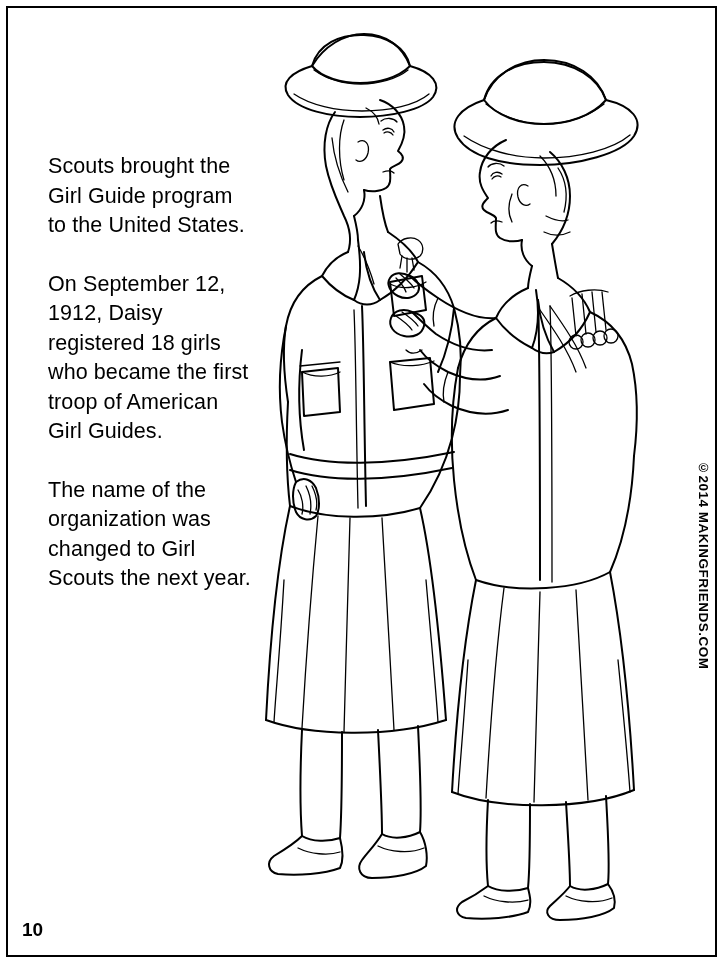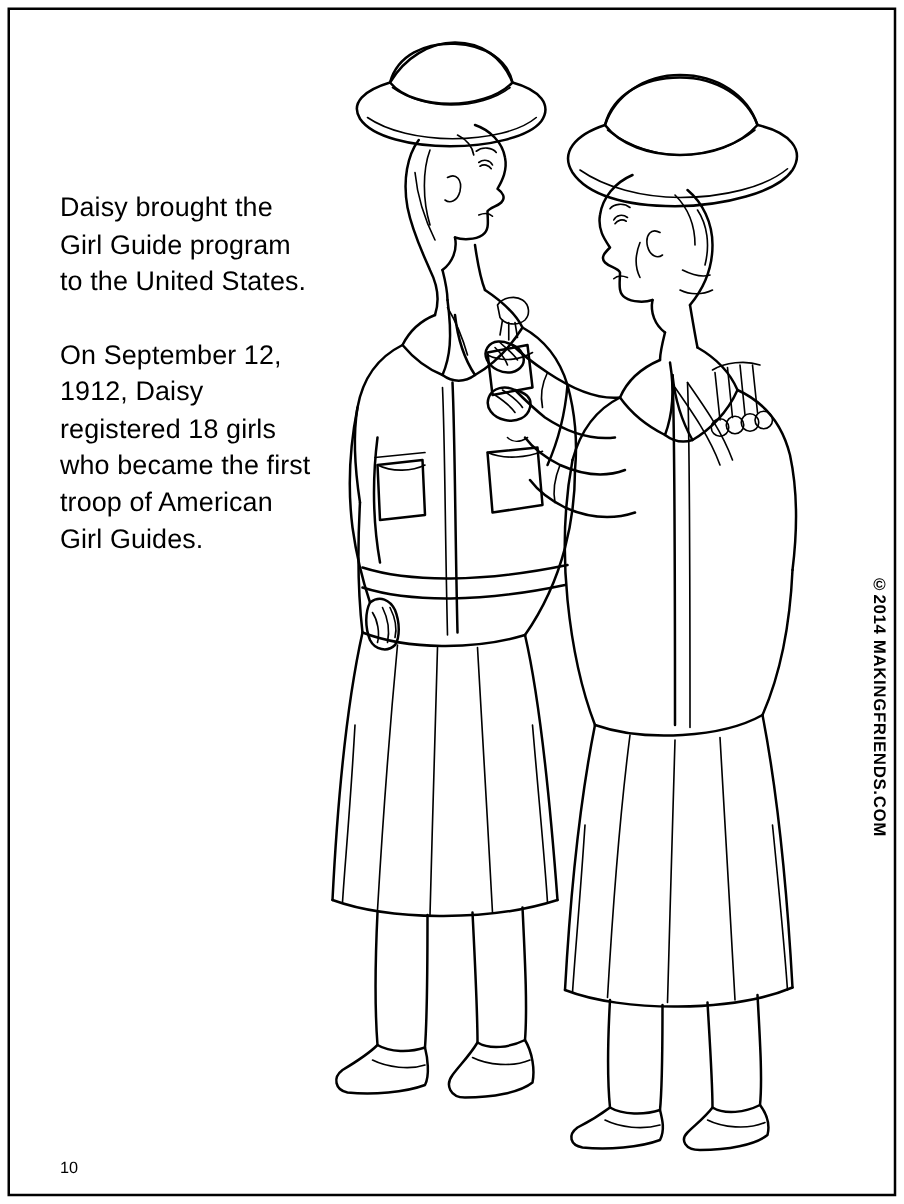--- a/index.html
+++ b/index.html
@@ -39,24 +39,23 @@
     color: #000;
     margin: 0 0 29px 0;
     letter-spacing: 0.1px;
   }
   .para:last-child { margin-bottom: 0; }
 
   .page-number {
     position: absolute;
     left: 22px;
     bottom: 22px;
-    font-size: 13px;
-    font-weight: normal;
+    font-size: 19px;
+    font-weight: bold;
     color: #000;
-    margin-left: 26px;
   }
 
   .copyright {
     position: absolute;
     right: 12px;
     top: 460px;
     font-size: 13.5px;
     font-weight: bold;
     color: #000;
     writing-mode: vertical-rl;
@@ -93,22 +92,23 @@
   }
 </style>
 </head>
 <body>
 
 <div class="page">
 
   <div class="page-border"></div>
 
   <div class="text-column">
-    <p class="para">Daisy brought the Girl Guide program to the United States.</p>
+    <p class="para">Scouts brought the Girl Guide program to the United States.</p>
     <p class="para">On September 12, 1912, Daisy registered 18 girls who became the first troop of American Girl Guides.</p>
+    <p class="para">The name of the organization was changed to Girl Scouts the next year.</p>
   </div>
 
   <div class="copyright">©2014 MAKINGFRIENDS.COM</div>
 
   <div class="page-number">10</div>
 
   <div class="illustration">
     <svg viewBox="0 0 430 905" xmlns="http://www.w3.org/2000/svg" aria-hidden="true">
 
       <path class="ink" d="M48 75 C40 62 52 52 72 46 C84 26 104 14 124 14 C146 14 162 26 170 46 C192 52 202 64 193 77 C183 90 150 97 120 97 C90 97 58 90 48 75 Z"></path>

